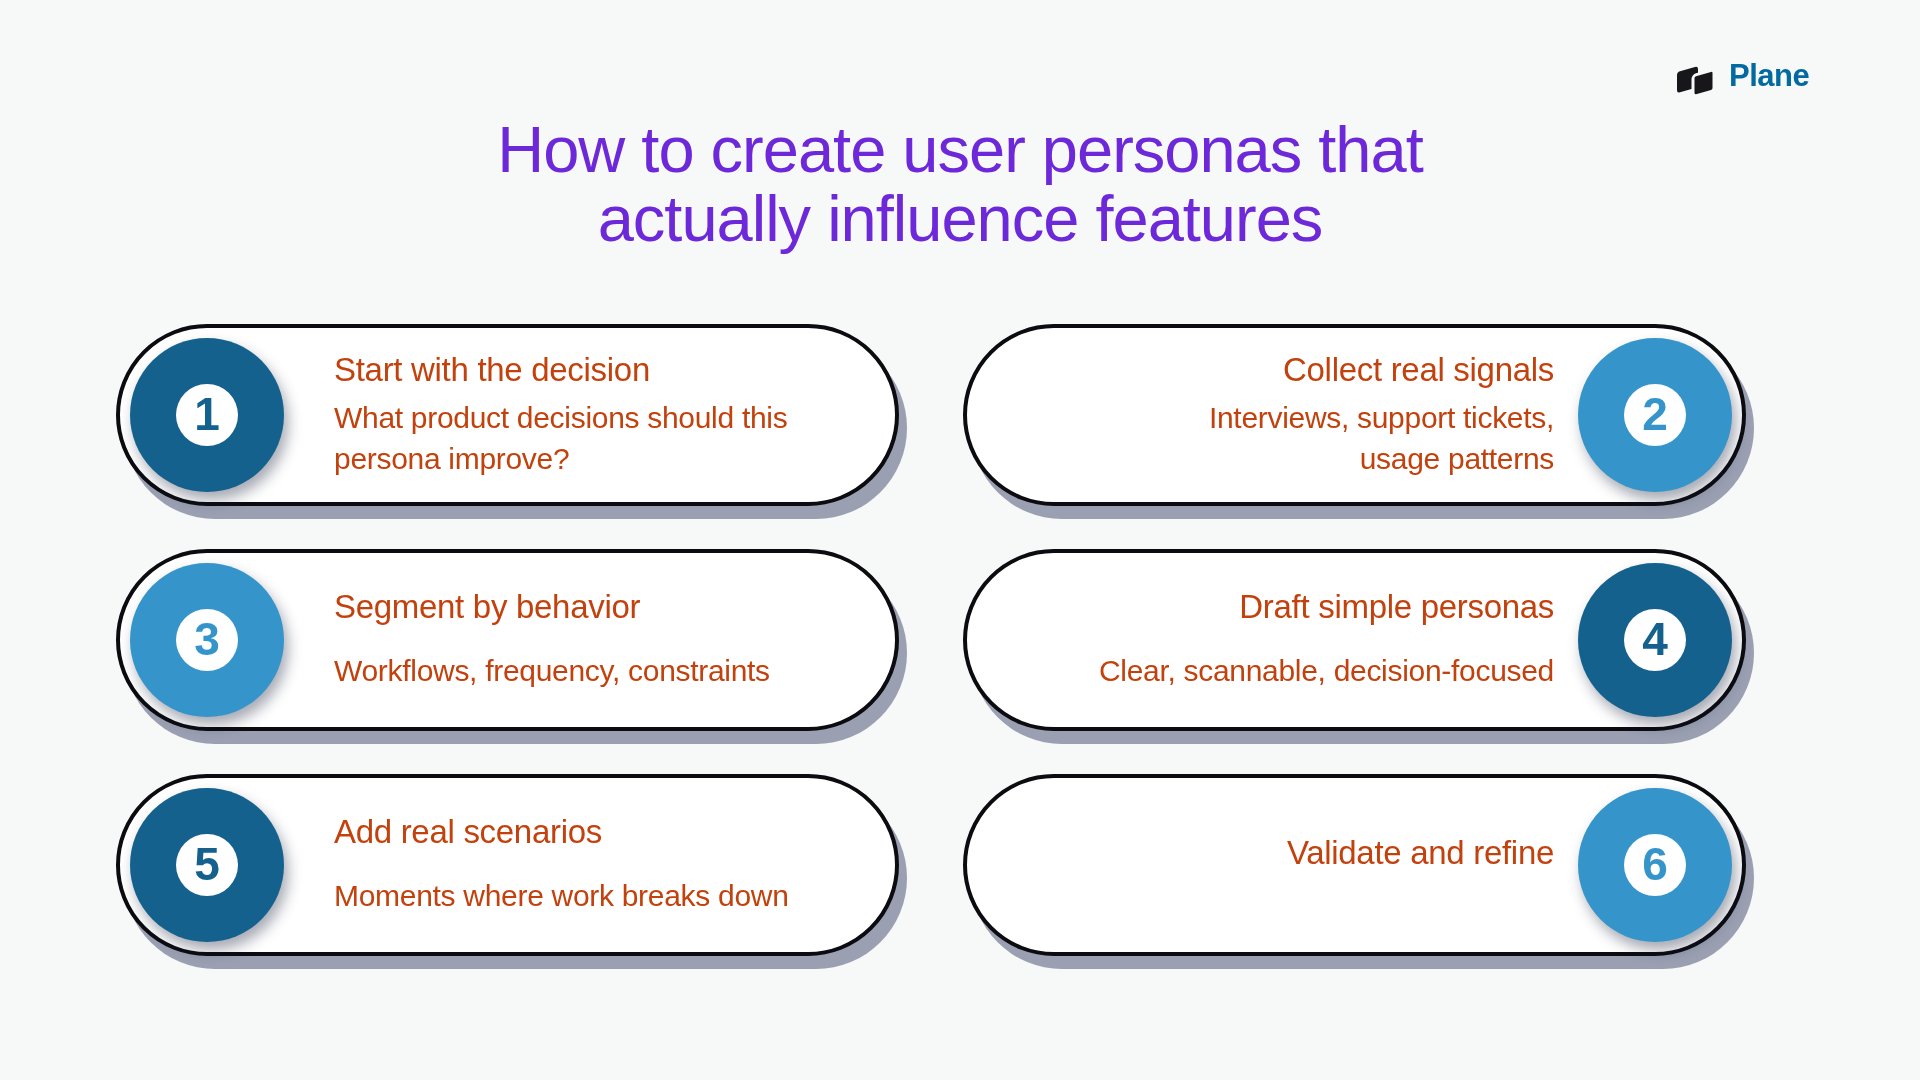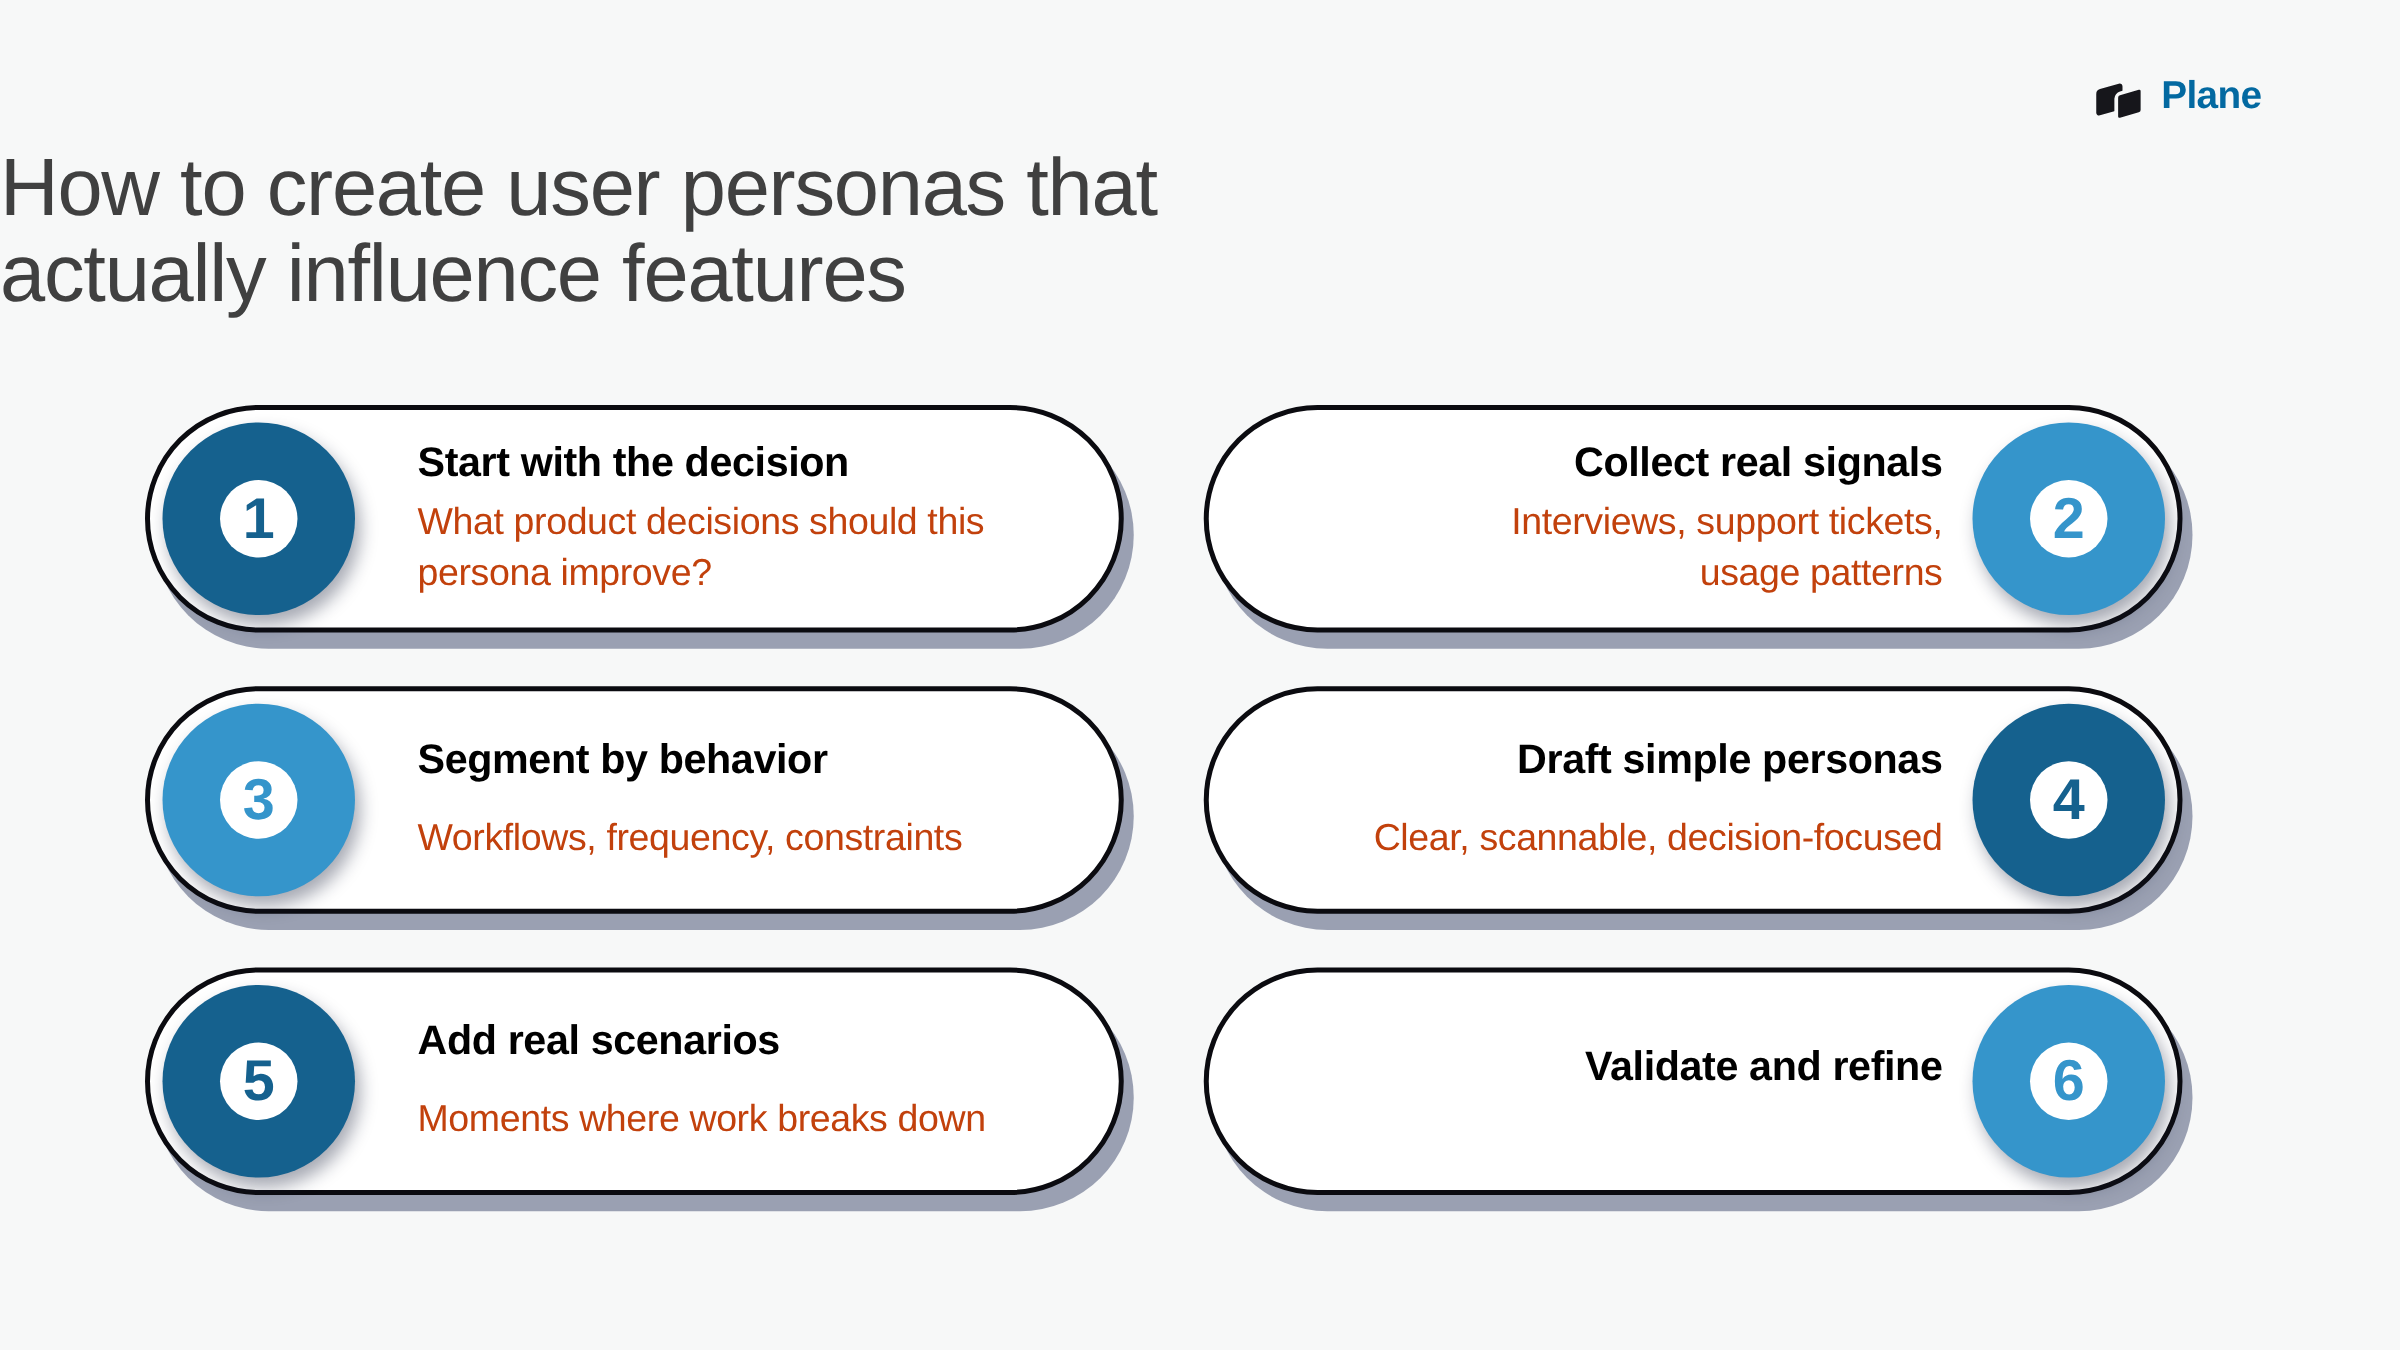--- a/index.html
+++ b/index.html
@@ -15,22 +15,22 @@
     position:absolute;top:54px;left:1674px;
     display:flex;align-items:center;gap:9px;
   }
   .logo svg{display:block;}
   .logo .brand-text{
     font-size:31px;font-weight:600;color:#0369a1;letter-spacing:-0.5px;
   }
   
   .main-title{
     position:absolute;top:116px;left:0;width:100%;
-    text-align:left;
-    color:#404040;
+    text-align:center;
+    color:#6d28d9;
     font-size:65px;font-weight:400;line-height:1.06;letter-spacing:-1px;
   }
   
   .card{
     position:absolute;
     width:783px;height:182px;
     background:#ffffff;
     border:4px solid #0b0b10;
     border-radius:95px;
     box-shadow:8px 13px 0 #9aa0b2;
@@ -66,21 +66,21 @@
   .circle.light .badge span{color:#3595cb;}
 
   .text{
     flex:1;min-width:0;
     display:flex;flex-direction:column;justify-content:center;
   }
   .card.side-left  .text{text-align:left;padding-right:30px;}
   .card.side-right .text{text-align:right;padding-left:40px;}
 
   .step-title{
-    font-size:33px;font-weight:700;color:#000000;letter-spacing:-0.3px;
+    font-size:33px;font-weight:400;color:#c2410c;letter-spacing:-0.3px;
     line-height:1.15;
   }
   .card.gap-small .step-title{margin-bottom:8px;}
   .card.gap-large .step-title{margin-bottom:24px;}
 
   .step-subtitle{
     font-size:30px;font-weight:400;color:#c2410c;letter-spacing:-0.3px;
     line-height:1.38;
   }
   .step-subtitle div{white-space:nowrap;}

